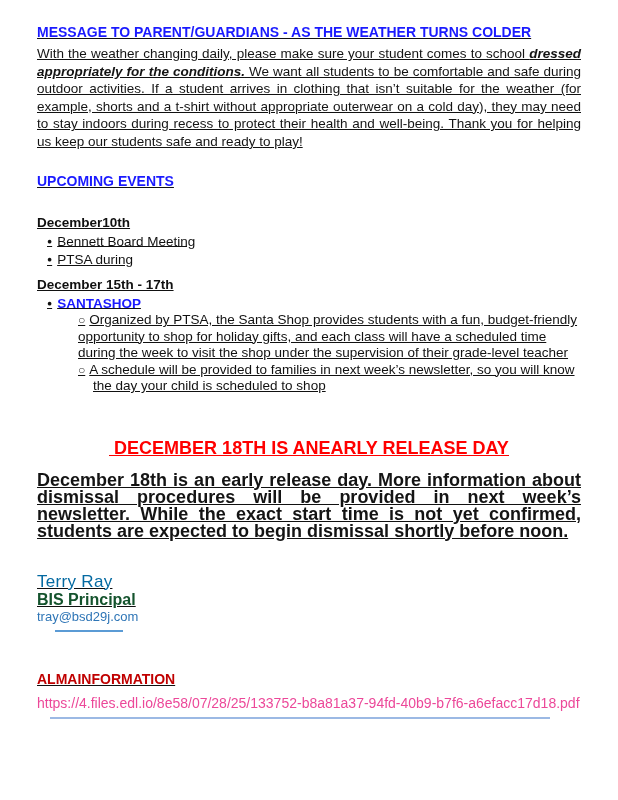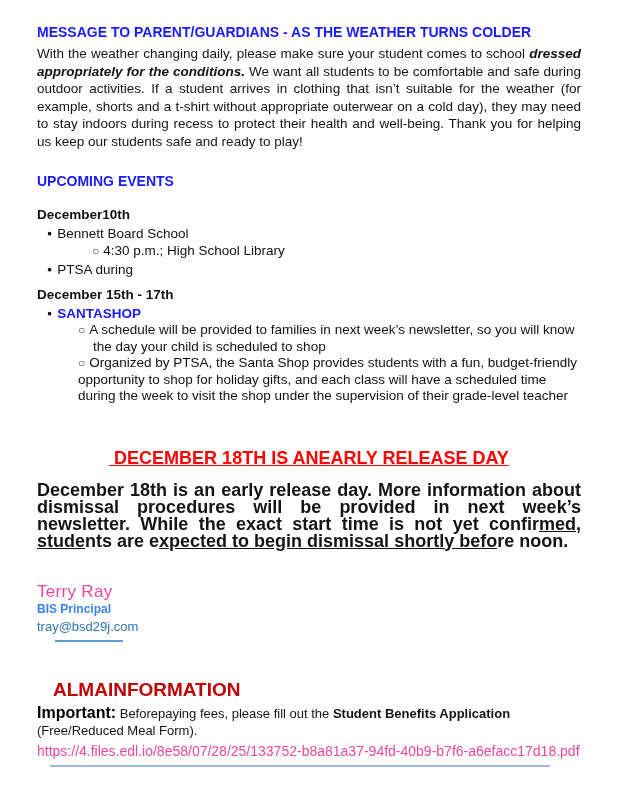--- a/index.html
+++ b/index.html
@@ -3,36 +3,36 @@
 <meta charset="utf-8">
 <style>
   * { margin:0; padding:0; box-sizing:border-box; }
   html,body { background:#ffffff; }
   body {
     width:618px; height:800px; overflow:hidden;
     font-family:"Liberation Sans", sans-serif;
     color:#111111;
     -webkit-font-smoothing:antialiased;
   }
-  .page { padding:24px 37px 12px 37px; }
+  .page { padding:24px 37px 12px 37px;text-decoration:underline; }
 
   
   .h-blue { color:#1a1aff; font-size:14px; font-weight:bold; line-height:17px; }
   .h-events { margin-top:22px; }
 
   
   .intro {
     margin-top:4px; font-size:13.5px; line-height:17.6px;
     text-align:justify; color:#141414;
   }
   .bi { font-weight:bold; font-style:italic; }
 
   
   .gtitle { font-weight:bold; font-size:13.5px; line-height:18px; }
-  .g1 { margin-top:16px; }
+  .g1 { margin-top:24px; }
   .g2 { margin-top:7px; }
   .row { font-size:13.5px; line-height:18px; }
   .l1 { padding-left:10px; }
   .l2-deep { padding-left:55px; }
   .l2-shallow { padding-left:41px; line-height:16.5px; }
   .hang { padding-left:56px; text-indent:-15px; }
   .b1 { font-size:8.5px; vertical-align:1.5px; margin-right:5px; }
   .b2 { font-size:12px; margin-right:4px; color:#333; }
   .santa { color:#1a1aff; font-weight:bold; }
 
@@ -43,69 +43,67 @@
     text-decoration:underline;
   }
   .dec18 {
     margin-top:13px; font-size:18px; font-weight:bold;
     line-height:17px; text-align:justify; color:#141414;
   }
   .u { text-decoration:underline; }
 
   
   .signature { margin-top:31px; }
-  .sig-name { font-size:17px; line-height:21px; color:#ec4899; letter-spacing:0.3px; }
-  .sig-title { font-size:12px; line-height:15px; font-weight:bold; color:#3b82f6; }
+  .sig-name { font-size:17px; line-height:21px; color:#0369a1; letter-spacing:0.3px; }
+  .sig-title { font-size:16px; line-height:15px; font-weight:bold; color:#14532d; }
   .sig-email { font-size:13px; line-height:16px; color:#2e75b6; text-decoration:none; display:inline-block; }
   .sig-divider { margin-top:5px; margin-left:18px; width:68px; height:2px; background:#5b9bd5; }
 
   
-  .alma-heading { margin-top:36px; color:#c00000; font-size:19px; font-weight:bold; line-height:23px;margin-left:16px; }
+  .alma-heading { margin-top:36px; color:#c00000; font-size:14px; font-weight:bold; line-height:23px; }
   .imp-line { margin-top:3px; font-size:13px; line-height:17px; color:#141414; }
   .imp-label { font-size:16px; font-weight:bold; color:#000; }
   .b { font-weight:bold; }
   .line2 { font-size:13px; line-height:15px; color:#141414; }
   .pdf-link { display:inline-block; margin-top:4px; font-size:14px; line-height:17px; color:#ec4899; text-decoration:none; }
   .long-divider { margin-top:5px; margin-left:13px; width:500px; height:2px; background:#9cb9e4; }
 </style>
 </head>
 <body>
 
 <div class="page">
 
   <h1 class="h-blue">MESSAGE TO PARENT/GUARDIANS - AS THE WEATHER TURNS COLDER</h1>
   <p class="intro"><span>With the weather changing daily, please make sure your student comes to school </span><span class="bi">dressed appropriately for the conditions.</span><span> We want all students to be comfortable and safe during outdoor activities. If a student arrives in clothing that isn’t suitable for the weather (for example, shorts and a t-shirt without appropriate outerwear on a cold day), they may need to stay indoors during recess to protect their health and well-being. Thank you for helping us keep our students safe and ready to play!</span></p>
 
   <h2 class="h-blue h-events">UPCOMING EVENTS</h2>
 
   <div class="g1">
     <div class="gtitle">December10th</div>
-    <div class="row l1"><span class="b1">●</span><span>Bennett Board School</span></div>
-    <div class="row l2-deep"><span class="b2">○</span><span>4:30 p.m.; High School Library</span></div>
+    <div class="row l1"><span class="b1">●</span><span>Bennett Board Meeting</span></div>
     <div class="row l1"><span class="b1">●</span><span>PTSA during</span></div>
   </div>
 
   <div class="g2">
     <div class="gtitle">December 15th - 17th</div>
     <div class="row l1"><span class="b1">●</span><span class="santa">SANTASHOP</span></div>
+    <div class="row l2-shallow"><span class="b2">○</span><span>Organized by PTSA, the Santa Shop provides students with a fun, budget-friendly opportunity to shop for holiday gifts, and each class will have a scheduled time during the week to visit the shop under the supervision of their grade-level teacher</span></div>
     <div class="row l2-shallow hang"><span class="b2">○</span><span>A schedule will be provided to families in next week’s newsletter, so you will know the day your child is scheduled to shop</span></div>
-    <div class="row l2-shallow"><span class="b2">○</span><span>Organized by PTSA, the Santa Shop provides students with a fun, budget-friendly opportunity to shop for holiday gifts, and each class will have a scheduled time during the week to visit the shop under the supervision of their grade-level teacher</span></div>
   </div>
 
   <div class="red-heading">&nbsp;DECEMBER 18TH IS ANEARLY RELEASE DAY</div>
 
   <p class="dec18"><span>December 18th is an early release day. More information about dismissal procedures will be provided in next week’s newsletter. While the exact start time is not yet confir</span><span class="u">med, stude</span><span>nts are e</span><span class="u">xpected to begin dismissal shortly befo</span><span>re noon.</span></p>
 
   <div class="signature">
     <div class="sig-name">Terry Ray</div>
     <div class="sig-title">BIS Principal</div>
     <a class="sig-email">tray@bsd29j.com</a>
     <div class="sig-divider"></div>
   </div>
 
   <div class="alma-heading">ALMAINFORMATION</div>
 
-  <p class="imp-line"><span class="imp-label">Important:</span><span> Beforepaying fees, please fill out the </span><span class="b">Student Benefits Application</span><span> (Free/Reduced Meal Form).</span></p>
 
   <a class="pdf-link">https://4.files.edl.io/8e58/07/28/25/133752-b8a81a37-94fd-40b9-b7f6-a6efacc17d18.pdf</a>
   <div class="long-divider"></div>
 
 </div>
 
 </body></html>

